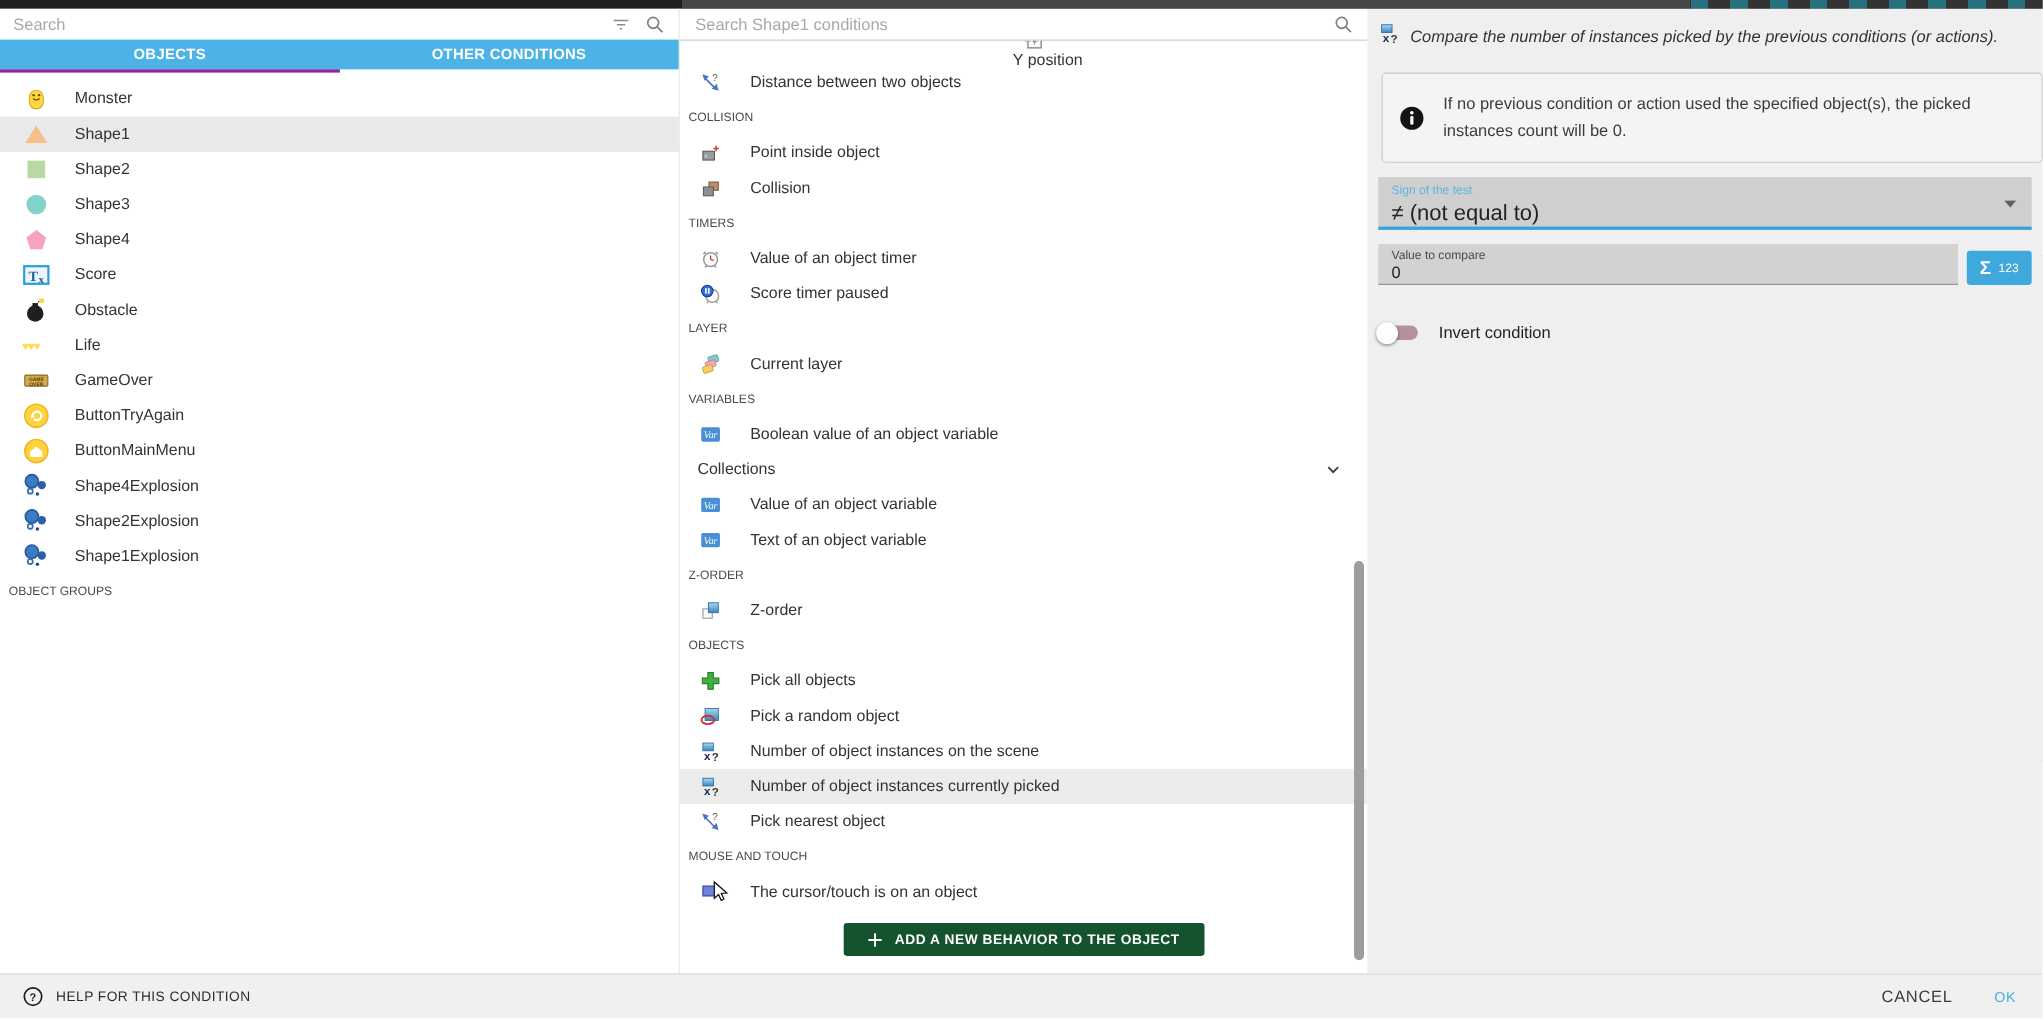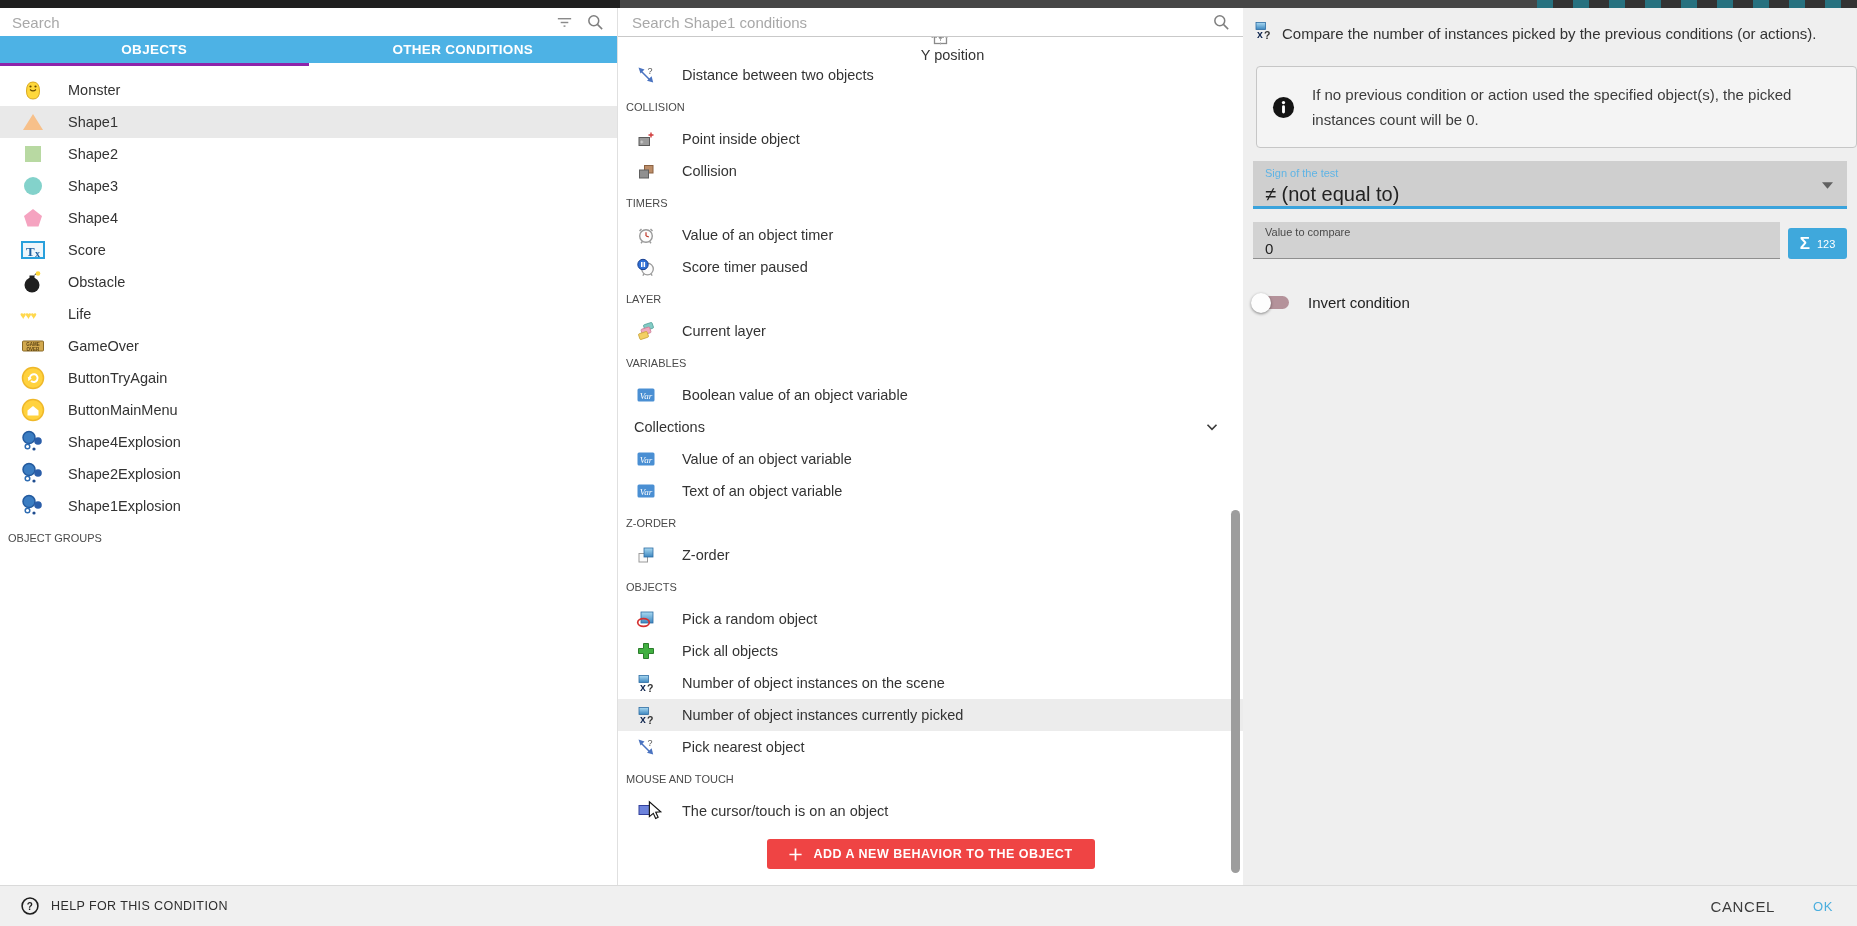--- a/index.html
+++ b/index.html
@@ -38,27 +38,27 @@
   .msearch{height:28px;border-bottom:1px solid #c9c9c9;display:flex;align-items:center;padding:0 12px;}
   .cond-list{position:absolute;top:29px;left:0;right:0;bottom:0;overflow:hidden;}
   .sec-header{height:32px;display:flex;align-items:center;padding-left:8px;font-size:11px;color:#4a4a4a;}
   .cond-row{height:32px;display:flex;align-items:center;padding-left:18px;cursor:pointer;}
   .cond-row.selected{background:#ececec;}
   .cond-icon{width:20px;height:20px;display:inline-flex;justify-content:center;}
   .cond-label{margin-left:26px;font-size:14.5px;color:#333;}
   .sub-row{height:32px;display:flex;align-items:center;padding:0 22px 0 16px;font-size:14.5px;color:#333;cursor:pointer;}
   .sub-row .chev{margin-left:auto;display:inline-flex;}
   .clipped{margin-top:-10px;flex-direction:column;}
-  .add-btn{margin:12px auto 0;width:328px;height:30px;background:#ef4444;border-radius:3px;
+  .add-btn{margin:12px auto 0;width:328px;height:30px;background:#14532d;border-radius:3px;
     display:flex;align-items:center;justify-content:center;gap:10px;color:#fff;
     font-size:12.5px;font-weight:bold;letter-spacing:.5px;border:none;cursor:pointer;font-family:inherit;}
   .mid-scroll-thumb{position:absolute;right:3px;top:502px;width:9px;height:363px;background:#9d9d9d;border-radius:5px;cursor:pointer;}
   
   .desc-row{position:absolute;top:12px;left:10px;right:6px;display:flex;gap:9px;align-items:flex-start;}
-  .desc-text{font-size:15px;color:#333;line-height:21px;padding-top:3px;}
+  .desc-text{font-size:15px;color:#333;line-height:21px;padding-top:3px;font-style:italic;}
   .info-box{position:absolute;top:58px;left:13px;right:0;height:82px;border:1px solid #c6c6c6;border-radius:4px;
     background:#f4f4f4;display:flex;align-items:center;gap:17px;padding:0 15px;box-sizing:border-box;}
   .info-text{font-size:15px;color:#3c3c3c;line-height:25px;}
   .dropdown{position:absolute;top:153px;left:10px;right:10px;height:48px;background:#cfcfcf;
     border-bottom:3px solid #3aa3dc;box-sizing:border-box;padding:6px 12px 0;cursor:pointer;}
   .dd-label{font-size:11px;color:#5fb4e5;}
   .dd-value{font-size:20px;color:#222;margin-top:4px;}
   .dd-arrow{position:absolute;right:14px;top:21px;}
   .value-field{position:absolute;top:214px;left:10px;width:527px;height:37px;background:#d2d2d2;
     border-bottom:1px solid #8f8f8f;box-sizing:border-box;padding:4px 12px 0;}
@@ -402,33 +402,33 @@
               <rect x="3" y="8.5" width="8.5" height="8.5" fill="#fafafa" stroke="#9a9a9a"></rect>
               <rect x="8" y="3" width="9" height="9" fill="url(#bluegrad)" stroke="#2d6da3" stroke-width="0.8"></rect>
             </svg>
           </span>
           <span class="cond-label">Z-order</span>
         </div>
         <div class="sec-header">OBJECTS</div>
         <div class="cond-row">
           <span class="cond-icon">
             <svg viewBox="0 0 20 20" width="20" height="20">
+              <polygon points="7.5,2.5 12.5,2.5 12.5,7.5 17.5,7.5 17.5,12.5 12.5,12.5 12.5,17.5 7.5,17.5 7.5,12.5 2.5,12.5 2.5,7.5 7.5,7.5" fill="#41b041" stroke="#2c7d2c"></polygon>
+            </svg>
+          </span>
+          <span class="cond-label">Pick all objects</span>
+        </div>
+        <div class="cond-row">
+          <span class="cond-icon">
+            <svg viewBox="0 0 20 20" width="20" height="20">
               <rect x="5" y="3" width="12" height="11" fill="url(#bluegrad)" stroke="#2d6da3" stroke-width="0.8"></rect>
               <ellipse cx="7.5" cy="13.5" rx="5.8" ry="3.8" fill="none" stroke="#d43030" stroke-width="1.7"></ellipse>
             </svg>
           </span>
           <span class="cond-label">Pick a random object</span>
-        </div>
-        <div class="cond-row">
-          <span class="cond-icon">
-            <svg viewBox="0 0 20 20" width="20" height="20">
-              <polygon points="7.5,2.5 12.5,2.5 12.5,7.5 17.5,7.5 17.5,12.5 12.5,12.5 12.5,17.5 7.5,17.5 7.5,12.5 2.5,12.5 2.5,7.5 7.5,7.5" fill="#41b041" stroke="#2c7d2c"></polygon>
-            </svg>
-          </span>
-          <span class="cond-label">Pick all objects</span>
         </div>
         <div class="cond-row">
           <span class="cond-icon">
             <svg viewBox="0 0 20 20" width="20" height="20">
               <rect x="3" y="2.5" width="9.5" height="7" fill="url(#bluegrad)" stroke="#2d6da3" stroke-width="0.8"></rect>
               <text x="4" y="18" font-size="10.5" font-weight="bold" fill="#10264f">x</text>
               <text x="11" y="19" font-size="10.5" font-weight="bold" fill="#333">?</text>
             </svg>
           </span>
           <span class="cond-label">Number of object instances on the scene</span>

